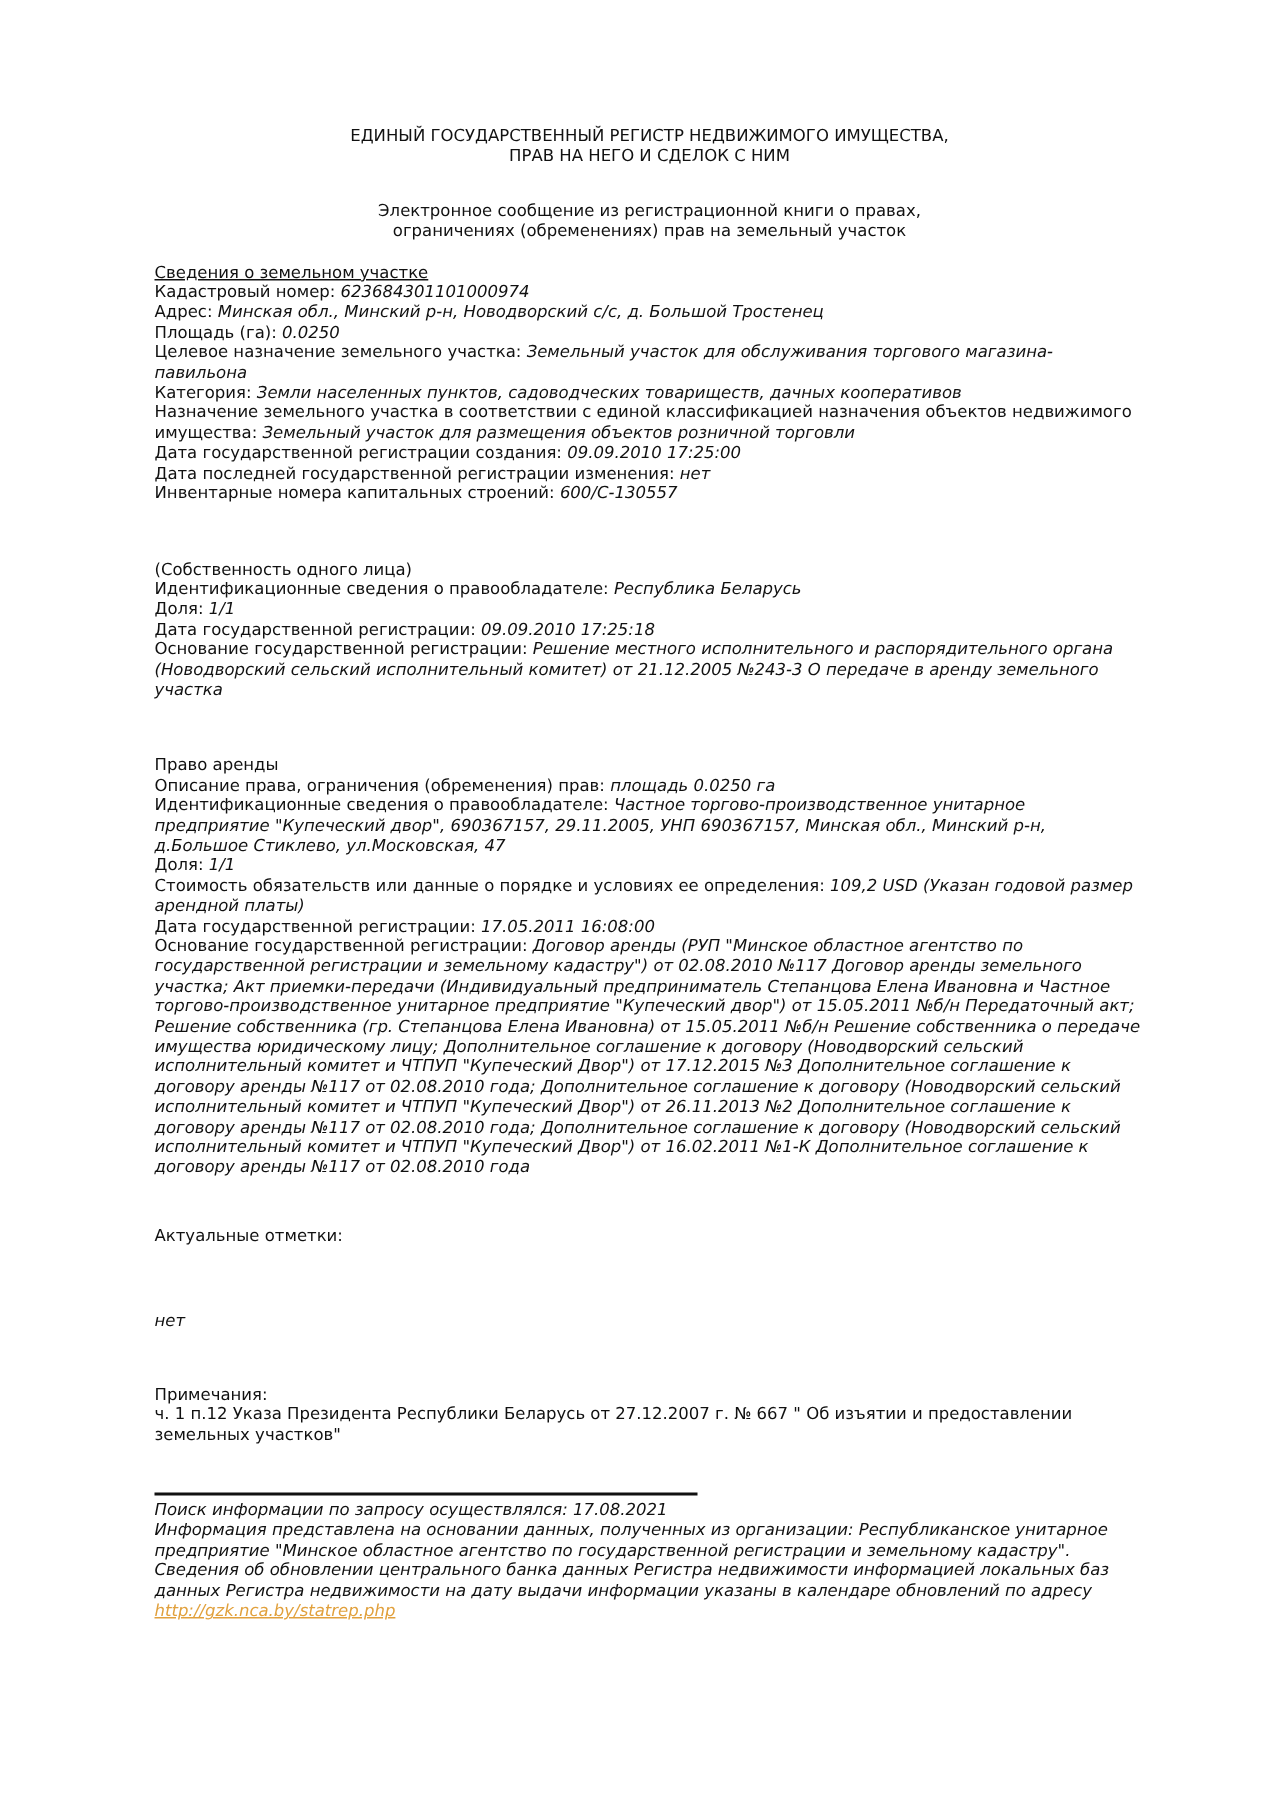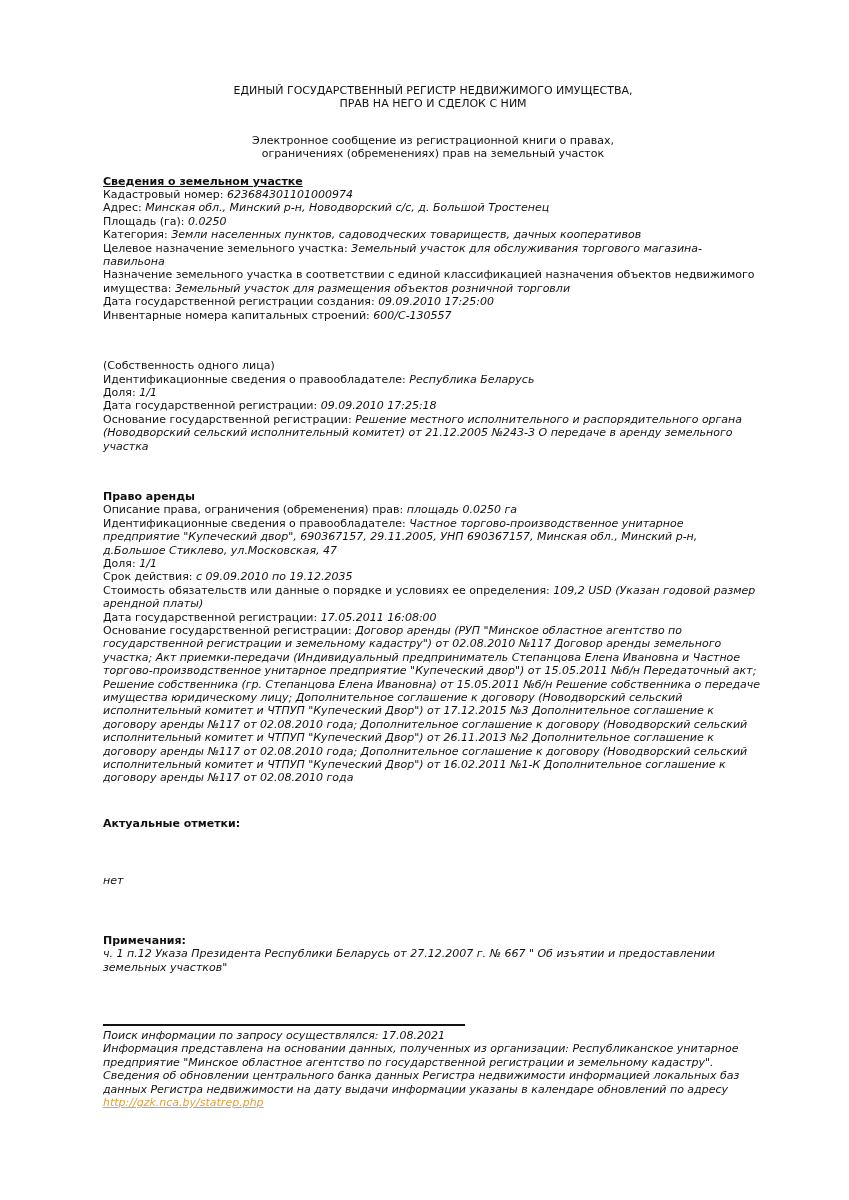--- a/index.html
+++ b/index.html
@@ -17,31 +17,31 @@
     overflow: hidden;
   }
   .page {
     box-sizing: content-box;
     width: 660px;
     padding: 84px 64px 0 103px;
   }
   .center { text-align: center; }
   .subtitle { margin-top: 23px; text-align: center; }
   .section-heading {
-    font-weight: bold;
+    font-weight: normal;
   }
   .underlined { text-decoration: underline; }
   .val { font-style: italic; margin-top: 44px; }
   .section-land   { margin-top: 14px; }
   .section-own    { margin-top: 37px; }
   .section-lease  { margin-top: 37px; }
   .section-marks  { margin-top: 32px; }
-  .section-notes  { margin-top: 46px; }
-  .notes-text { font-style: italic; }
-  .footer { margin-top: 50px; font-style: italic; }
+  .section-notes  { margin-top: 35px; }
+  .notes-text { }
+  .footer { margin-top: 32px; font-style: italic; }
   .sep-line {
     width: 362px;
     border-top: 2px solid #111111;
     height: 0;
     margin-bottom: 3px;
   }
   .link {
     text-decoration: underline;
     font-style: italic;
     cursor: pointer;
@@ -71,34 +71,38 @@
     </div>
     <div>
       <span>Адрес:</span>
       <span class="val">Минская обл., Минский р-н, Новодворский с/с, д. Большой Тростенец</span>
     </div>
     <div>
       <span>Площадь (га):</span>
       <span class="val">0.0250</span>
     </div>
     <div>
+      <span>Целевое назначение земельного участка:</span>
+      <span class="val">Земельный участок для обслуживания торгового магазина-павильона</span>
+    </div>
+    <div>
       <span>Категория:</span>
       <span class="val">Земли населенных пунктов, садоводческих товариществ, дачных кооперативов</span>
-    </div>
-    <div>
-      <span>Целевое назначение земельного участка:</span>
-      <span class="val">Земельный участок для обслуживания торгового магазина-павильона</span>
     </div>
     <div>
       <span>Назначение земельного участка в соответствии с единой классификацией назначения объектов недвижимого имущества:</span>
       <span class="val">Земельный участок для размещения объектов розничной торговли</span>
     </div>
     <div>
       <span>Дата государственной регистрации создания:</span>
       <span class="val">09.09.2010 17:25:00</span>
+    </div>
+    <div>
+      <span>Дата последней государственной регистрации изменения:</span>
+      <span class="val">нет</span>
     </div>
     <div>
       <span>Инвентарные номера капитальных строений:</span>
       <span class="val">600/С-130557</span>
     </div>
   </div>
 
   <div class="section-own">
     <div>(Собственность одного лица)</div>
     <div>
@@ -127,24 +131,20 @@
     </div>
     <div>
       <span>Идентификационные сведения о правообладателе:</span>
       <span class="val">Частное торгово-производственное унитарное предприятие "Купеческий двор", 690367157, 29.11.2005, УНП 690367157, Минская обл., Минский р-н, д.Большое Стиклево, ул.Московская, 47</span>
     </div>
     <div>
       <span>Доля:</span>
       <span class="val">1/1</span>
     </div>
     <div>
-      <span>Срок действия:</span>
-      <span class="val">с 09.09.2010 по 19.12.2035</span>
-    </div>
-    <div>
       <span>Стоимость обязательств или данные о порядке и условиях ее определения:</span>
       <span class="val">109,2 USD (Указан годовой размер арендной платы)</span>
     </div>
     <div>
       <span>Дата государственной регистрации:</span>
       <span class="val">17.05.2011 16:08:00</span>
     </div>
     <div>
       <span>Основание государственной регистрации:</span>
       <span class="val">Договор аренды (РУП "Минское областное агентство по государственной регистрации и земельному кадастру") от 02.08.2010 №117 Договор аренды земельного участка; Акт приемки-передачи (Индивидуальный предприниматель Степанцова Елена Ивановна и Частное торгово-производственное унитарное предприятие "Купеческий двор") от 15.05.2011 №б/н Передаточный акт; Решение собственника (гр. Степанцова Елена Ивановна) от 15.05.2011 №б/н Решение собственника о передаче имущества юридическому лицу; Дополнительное соглашение к договору (Новодворский сельский исполнительный комитет и ЧТПУП "Купеческий Двор") от 17.12.2015 №3 Дополнительное соглашение к договору аренды №117 от 02.08.2010 года; Дополнительное соглашение к договору (Новодворский сельский исполнительный комитет и ЧТПУП "Купеческий Двор") от 26.11.2013 №2 Дополнительное соглашение к договору аренды №117 от 02.08.2010 года; Дополнительное соглашение к договору (Новодворский сельский исполнительный комитет и ЧТПУП "Купеческий Двор") от 16.02.2011 №1-К Дополнительное соглашение к договору аренды №117 от 02.08.2010 года</span>

